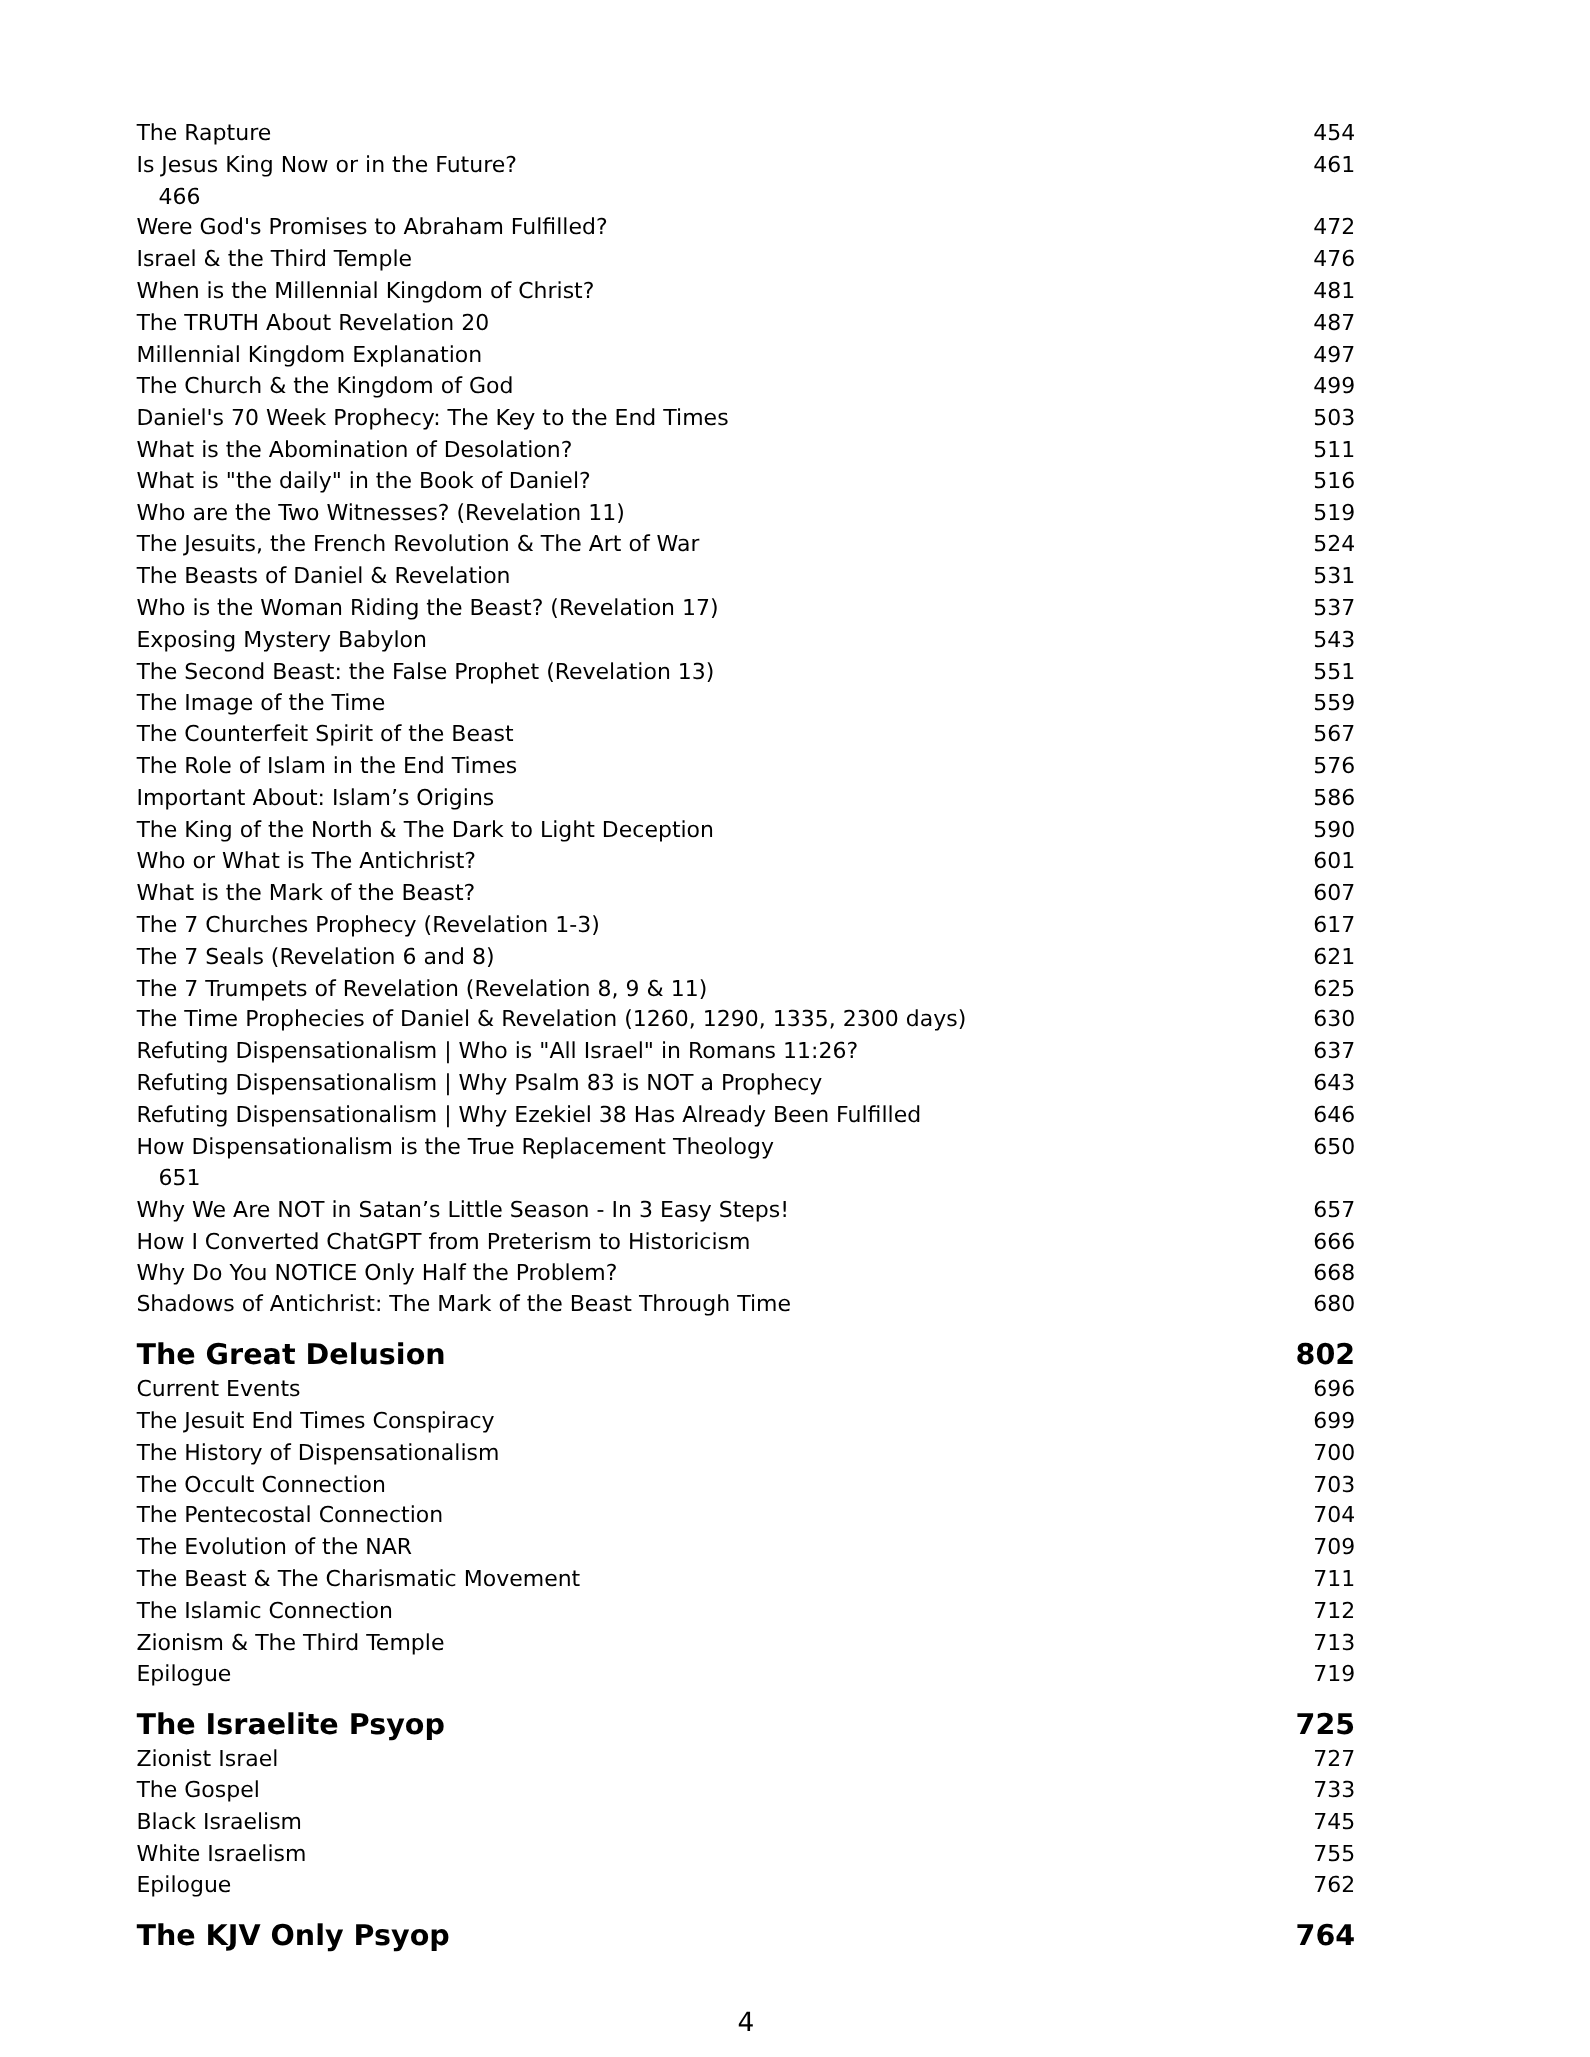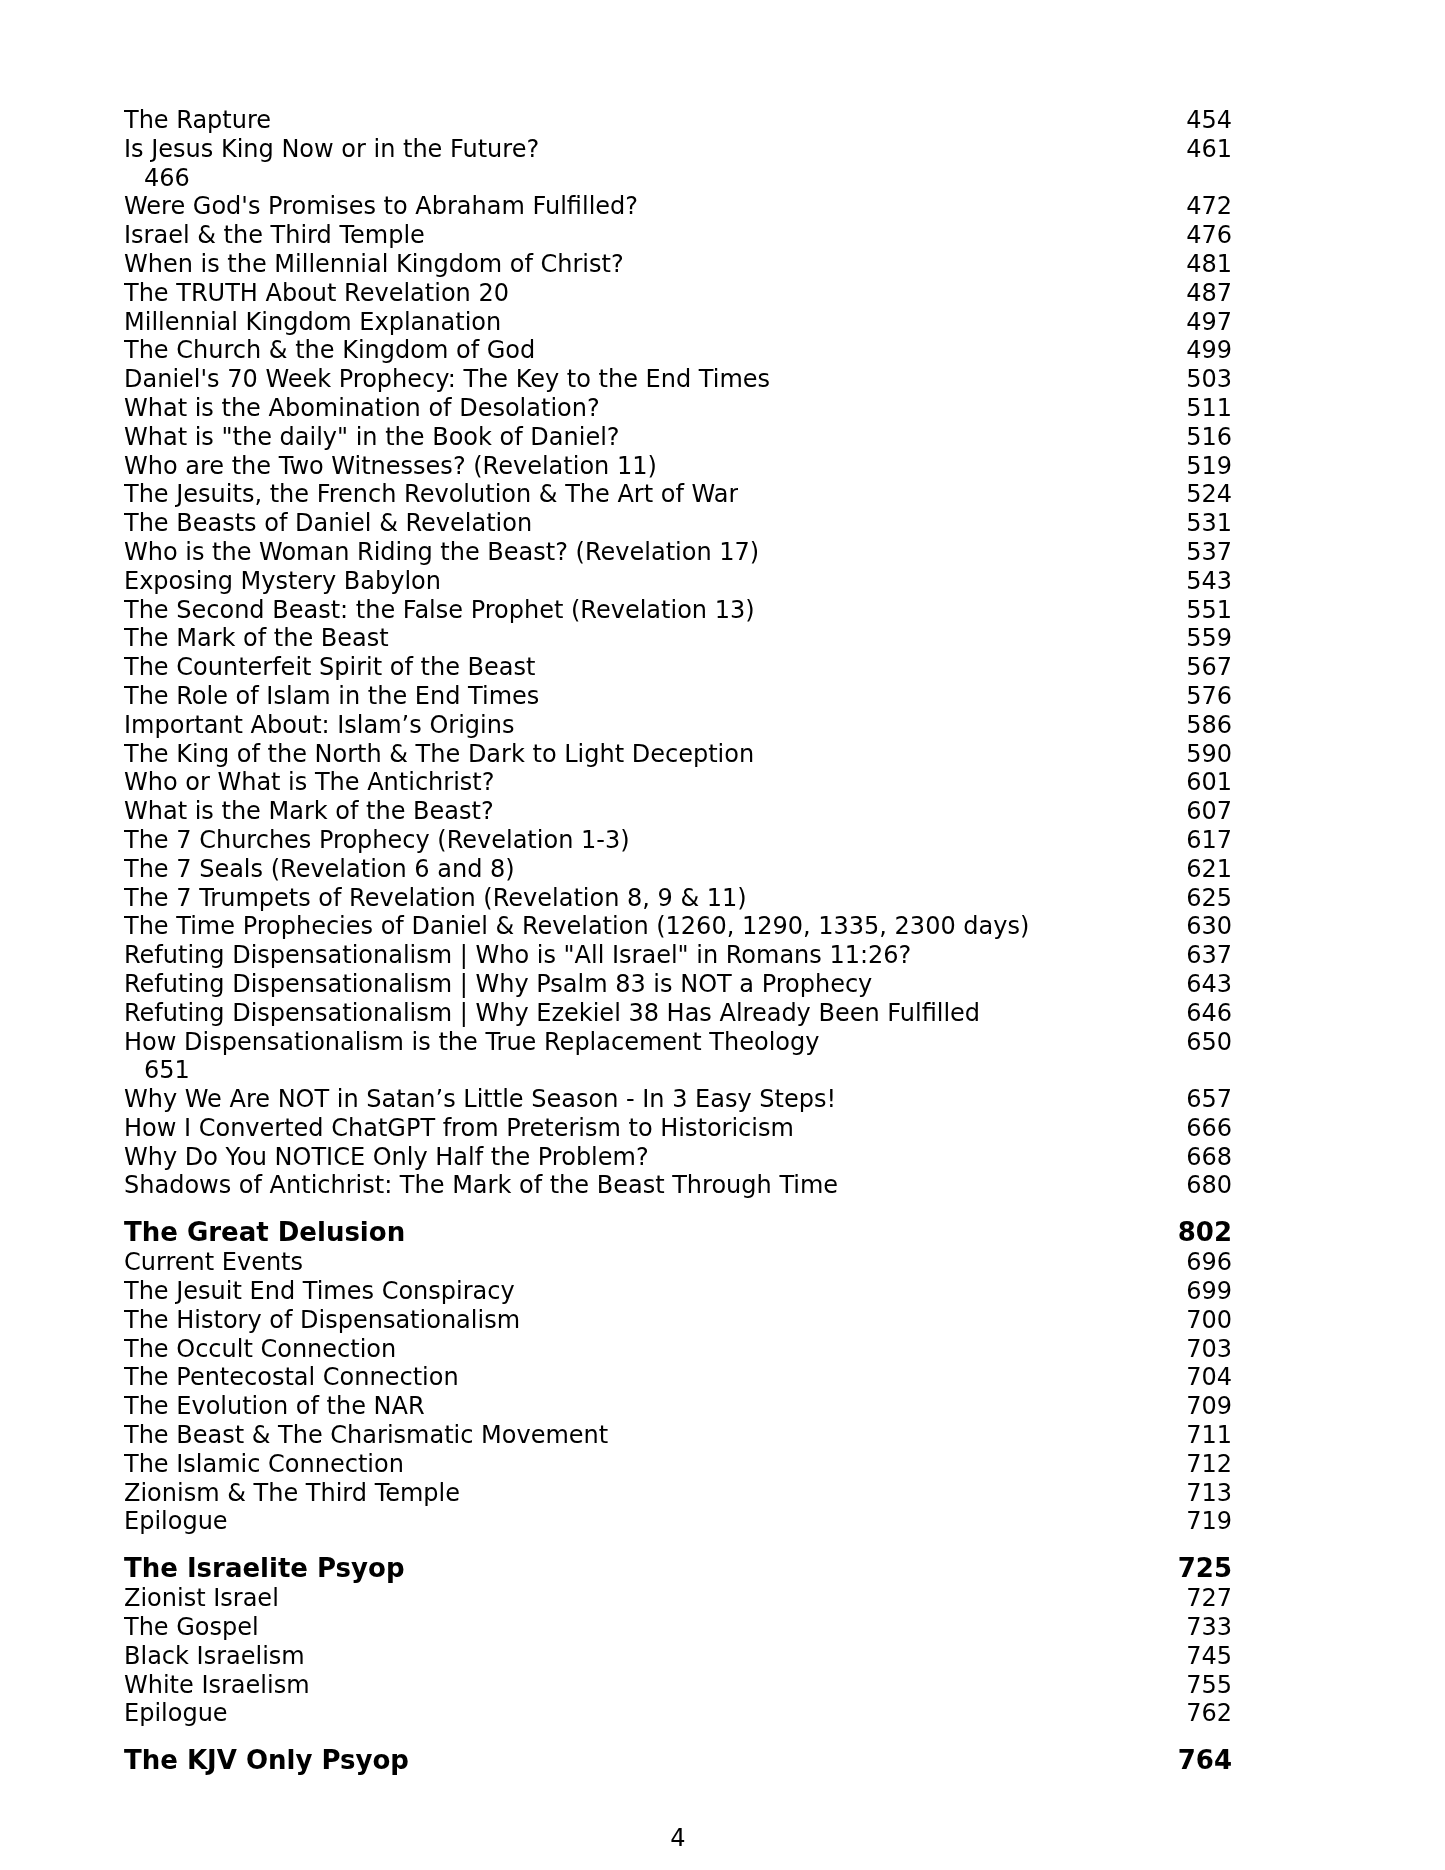--- a/index.html
+++ b/index.html
@@ -19,21 +19,21 @@
   .toc {
     position: absolute;
     left: 124px;
     top: 106px;
     width: 1108px; 
   }
   .row {
     display: flex;
     justify-content: space-between;
     align-items: baseline;
-    font-size: 24px;
+    font-size: 20px;
     line-height: 28.8px;
     white-space: nowrap;
   }
   .row .title {
     flex: 0 1 auto;
     overflow: hidden;
   }
   .row .pagenum {
     flex: 0 0 auto;
     text-align: center;
@@ -125,21 +125,21 @@
       </div>
       <div class="row">
         <span class="title">Exposing Mystery Babylon</span>
         <span class="pagenum">543</span>
       </div>
       <div class="row">
         <span class="title">The Second Beast: the False Prophet (Revelation 13)</span>
         <span class="pagenum">551</span>
       </div>
       <div class="row">
-        <span class="title">The Mark of the Beast</span>
+        <span class="title">The Image of the Time</span>
         <span class="pagenum">559</span>
       </div>
       <div class="row">
         <span class="title">The Counterfeit Spirit of the Beast</span>
         <span class="pagenum">567</span>
       </div>
       <div class="row">
         <span class="title">The Role of Islam in the End Times</span>
         <span class="pagenum">576</span>
       </div>

